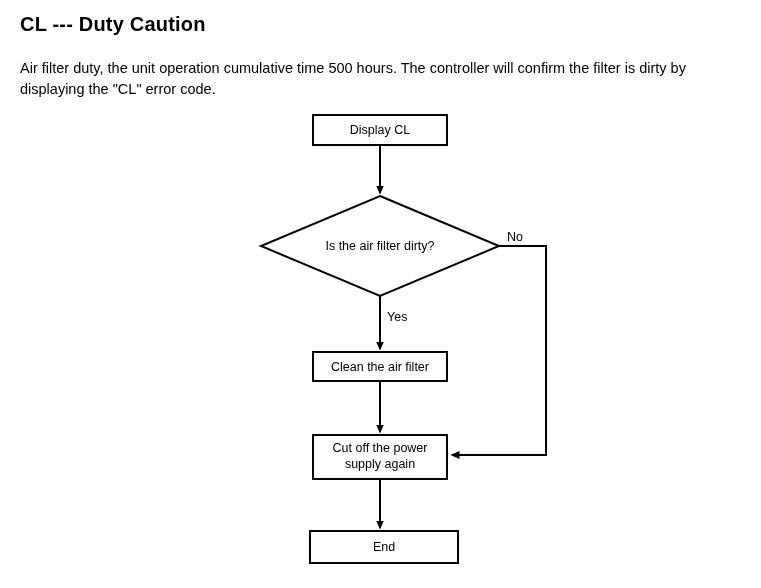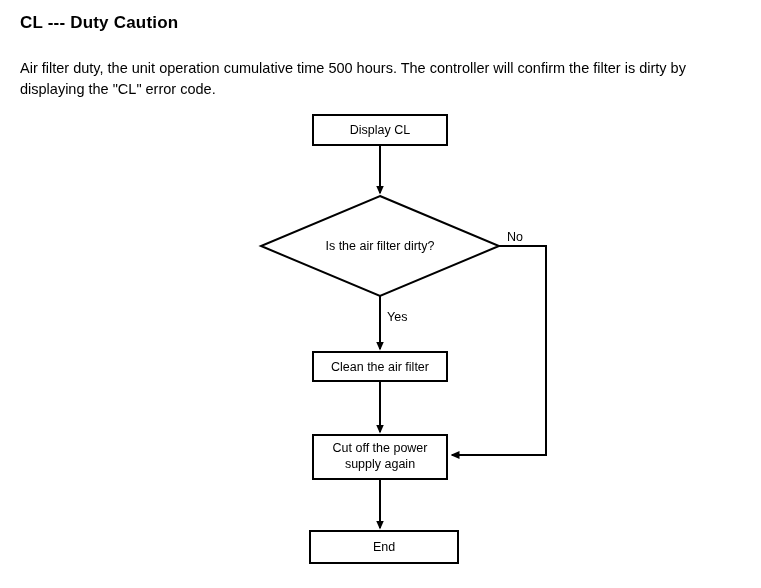--- a/index.html
+++ b/index.html
@@ -12,21 +12,21 @@
     height: 588px;
     position: relative;
     overflow: hidden;
     font-family: "Liberation Sans", sans-serif;
     color: #000000;
   }
   #page-title {
     position: absolute;
     left: 20px;
     top: 13px;
-    font-size: 17px;
+    font-size: 20px;
     font-weight: bold;
     letter-spacing: 0.2px;
     white-space: nowrap;
   }
   #intro-paragraph {
     position: absolute;
     left: 20px;
     top: 58px;
     width: 726px;
     font-size: 14.5px;

